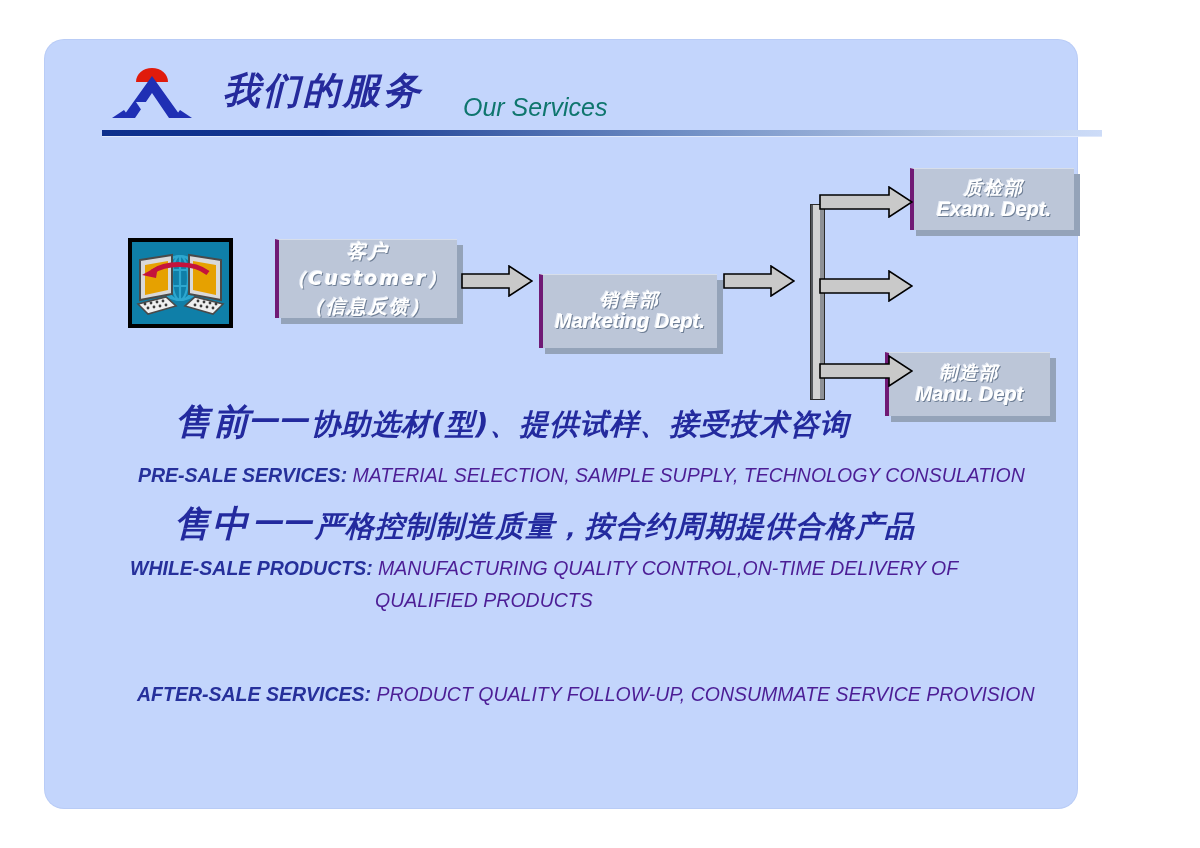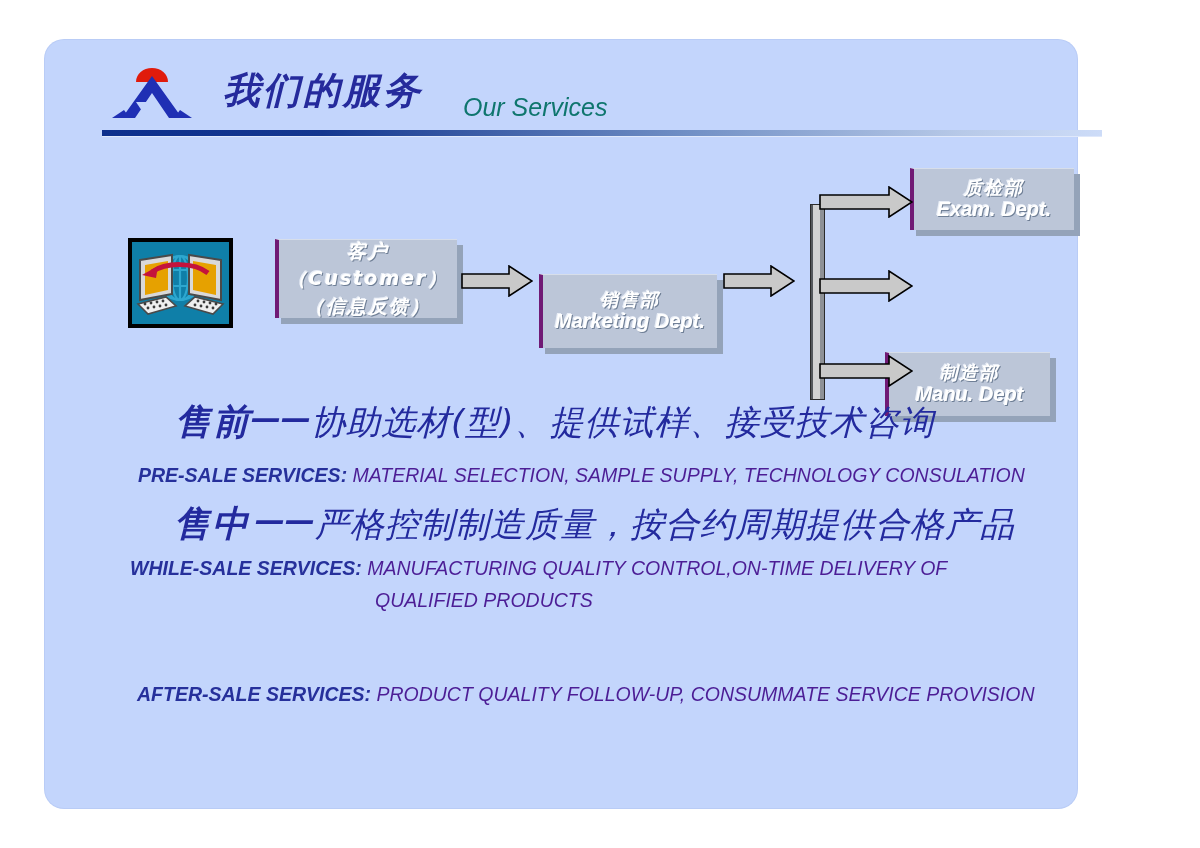--- a/index.html
+++ b/index.html
@@ -54,21 +54,21 @@
     background:linear-gradient(to right,#55585c 0 2px,#d2d2d2 2px 9px,#8e9196 9px 13px);
     border:1px solid #2b2b2b;}
 
   
   #neticon{position:absolute; left:83px; top:198px; width:105px; height:90px;
     border:4px solid #000; background:#0f7fa8; box-sizing:border-box;}
   .svc-cn{white-space:nowrap; color:#232a9e;
     font-family:"DejaVu Sans","Liberation Sans",sans-serif; font-style:italic;}
   .svc-cn .head{font-size:36px; font-weight:700; letter-spacing:2px;}
   .svc-cn .dash{font-size:30px; font-weight:700; vertical-align:6px; letter-spacing:0;}
-  .svc-cn .body{font-size:34px; font-weight:400; letter-spacing:1px;}
+  .svc-cn .body{font-size:29px; font-weight:700; letter-spacing:1px;}
   .svc-en{font-size:19.5px; font-style:italic; white-space:nowrap;}
   .svc-en .lab{font-weight:bold; color:#26309b;}
   .svc-en .txt{color:#4c1d95;}
 
   #svc1-cn{position:absolute; left:130px; top:358px;}
   #svc1-en{position:absolute; left:93px; top:424px;}
   #svc2-cn{position:absolute; left:129px; top:460px;}
   #svc2-en{position:absolute; left:85px; top:517px;}
   #svc2-en2{position:absolute; left:330px; top:549px;}
   #svc3-cn{position:absolute; left:128px; top:587px;}
@@ -195,21 +195,21 @@
   <div id="svc1-en" class="svc-en">
     <span class="lab">PRE-SALE SERVICES:</span>
     <span class="txt">MATERIAL SELECTION, SAMPLE SUPPLY, TECHNOLOGY CONSULATION</span>
   </div>
 
   <div id="svc2-cn" class="svc-cn">
     <span class="head">售中</span>
     <span class="dash">——</span><span class="body">严格控制制造质量，按合约周期提供合格产品</span>
   </div>
   <div id="svc2-en" class="svc-en">
-    <span class="lab">WHILE-SALE SERVICES:</span>
+    <span class="lab">WHILE-SALE PRODUCTS:</span>
     <span class="txt">MANUFACTURING QUALITY CONTROL,ON-TIME DELIVERY OF</span>
   </div>
   <div id="svc2-en2" class="svc-en">
     <span class="txt">QUALIFIED   PRODUCTS</span>
   </div>
 
   <div id="svc3-en" class="svc-en">
     <span class="lab">AFTER-SALE SERVICES:</span>
     <span class="txt">PRODUCT QUALITY FOLLOW-UP, CONSUMMATE SERVICE PROVISION</span>
   </div>

